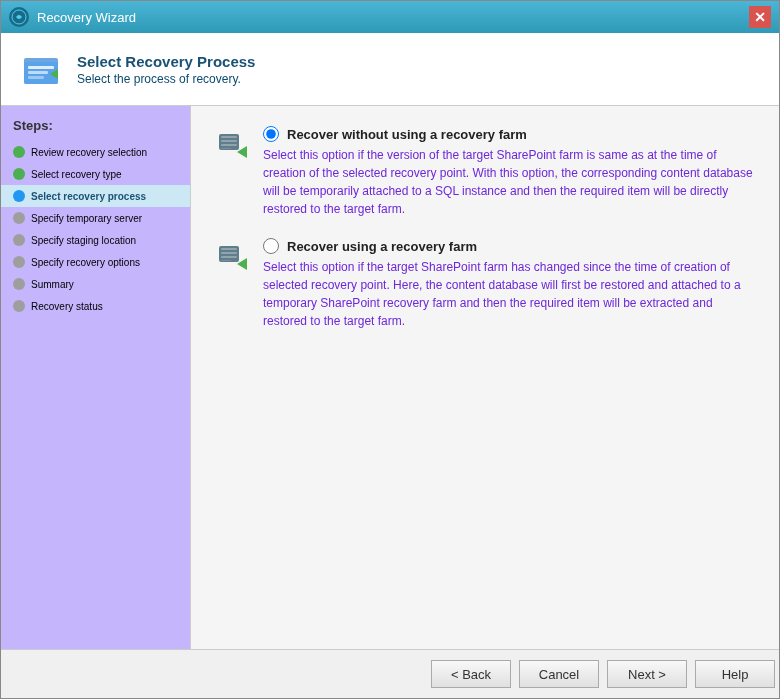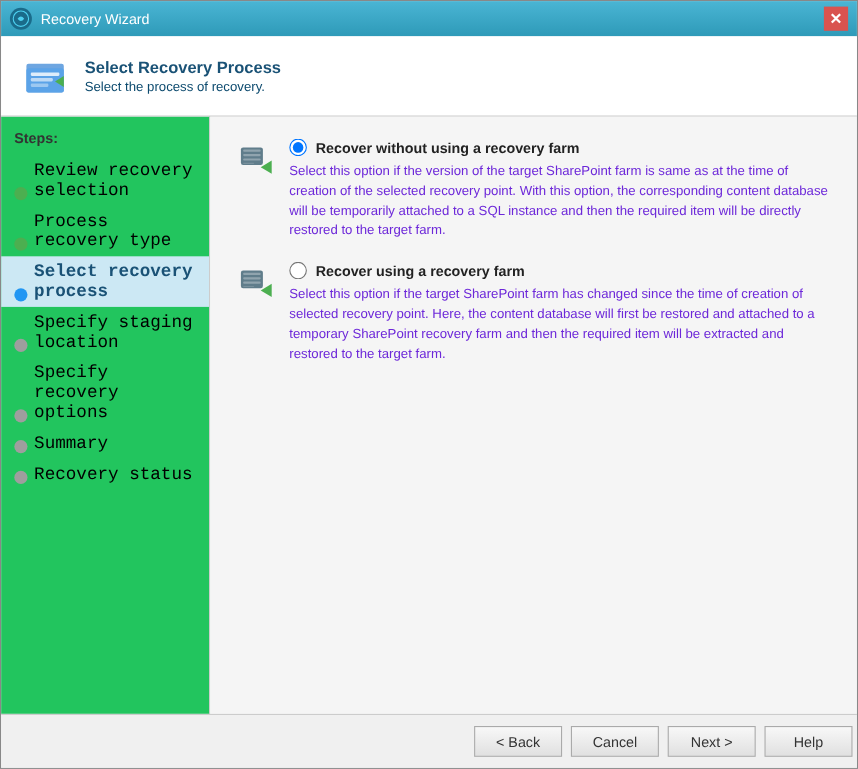--- a/index.html
+++ b/index.html
@@ -97,39 +97,38 @@
       font-size: 12px;
       color: #0c4a6e;
     }
     .main-content {
       display: flex;
       flex: 1;
       overflow: hidden;
     }
     .sidebar {
       width: 190px;
-      background: #22c55e;
+      background: #c4b5fd;
       border-right: 1px solid #ccc;
       padding: 12px 0;
       flex-shrink: 0;
     }
     .sidebar-steps-label {
       font-weight: bold;
       font-size: 13px;
       padding: 0 12px 8px 12px;
       color: #333;
     }
     .sidebar-item {
       display: flex;
-      align-items: flex-end;
+      align-items: center;
       padding: 5px 12px;
       cursor: default;
-      font-size: 16px;
+      font-size: 10px;
       gap: 6px;
-      font-family: Liberation Mono, monospace;
     }
     .sidebar-item.active {
       background: #cce8f4;
       color: #1a5276;
       font-weight: bold;
     }
     .sidebar-item .dot {
       width: 12px;
       height: 12px;
       border-radius: 50%;
@@ -245,25 +244,29 @@
 
     <div class="sidebar">
       <div class="sidebar-steps-label">Steps:</div>
 
       <div class="sidebar-item">
         <div class="dot dot-green"></div>
         <span>Review recovery selection</span>
       </div>
       <div class="sidebar-item">
         <div class="dot dot-green"></div>
-        <span>Process recovery type</span>
+        <span>Select recovery type</span>
       </div>
       <div class="sidebar-item active">
         <div class="dot dot-blue"></div>
         <span>Select recovery process</span>
+      </div>
+      <div class="sidebar-item">
+        <div class="dot dot-gray"></div>
+        <span>Specify temporary server</span>
       </div>
       <div class="sidebar-item">
         <div class="dot dot-gray"></div>
         <span>Specify staging location</span>
       </div>
       <div class="sidebar-item">
         <div class="dot dot-gray"></div>
         <span>Specify recovery options</span>
       </div>
       <div class="sidebar-item">

